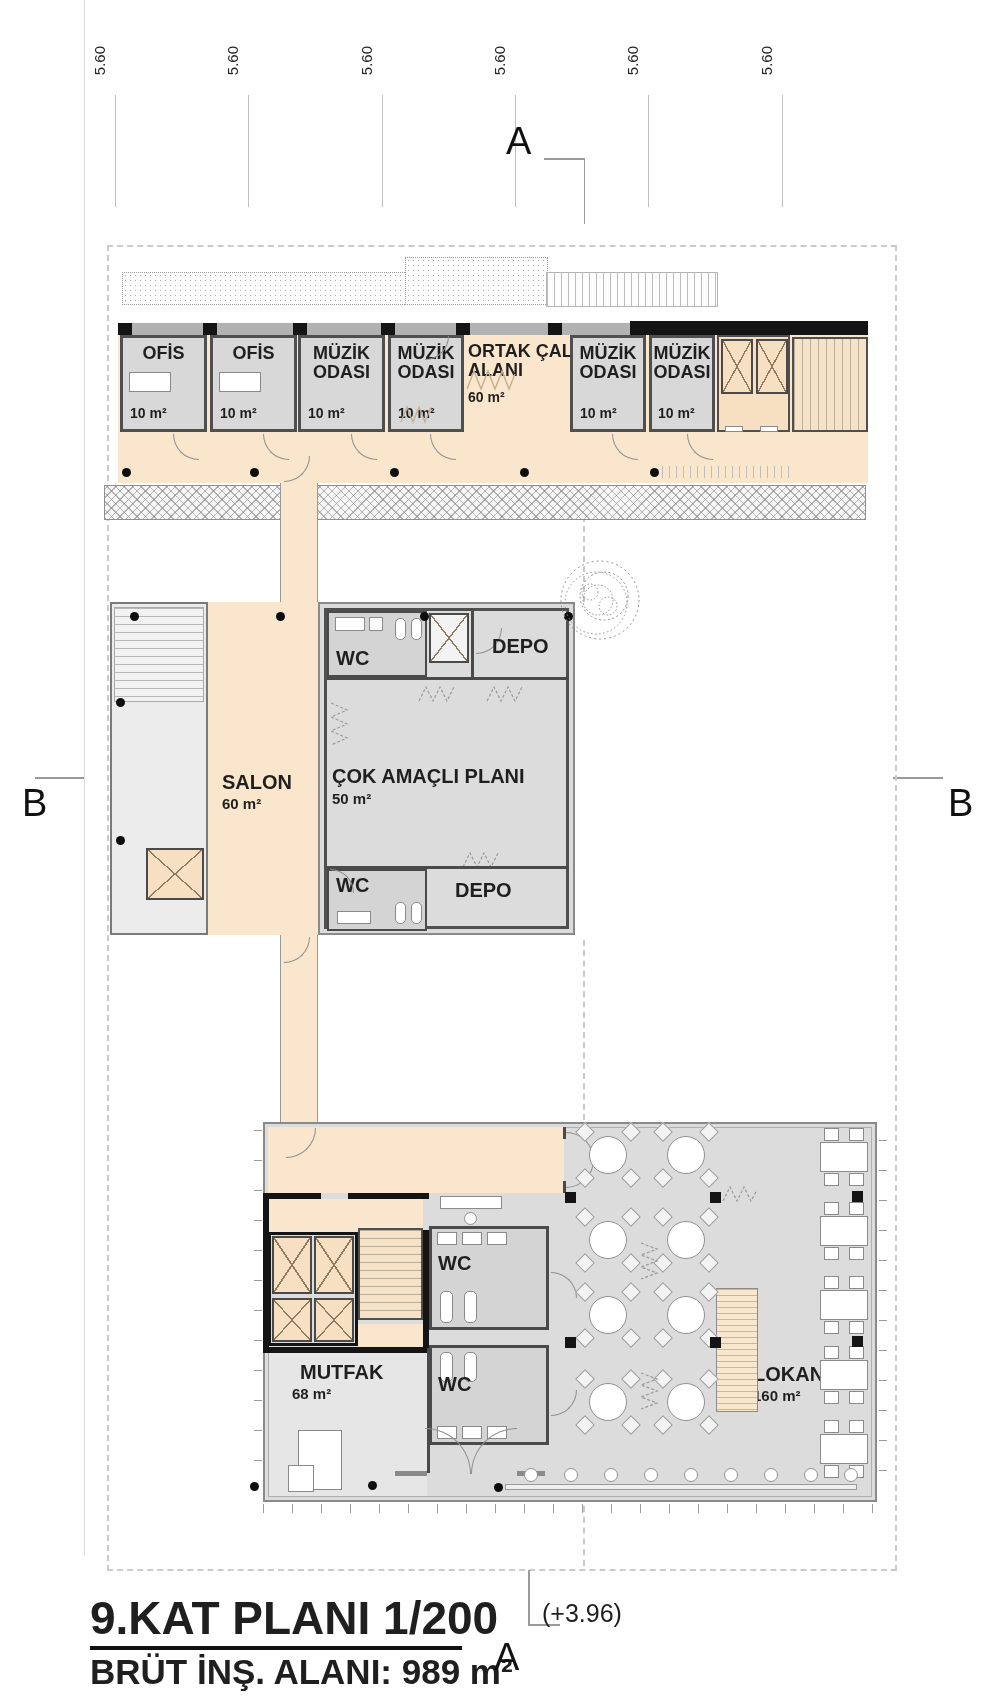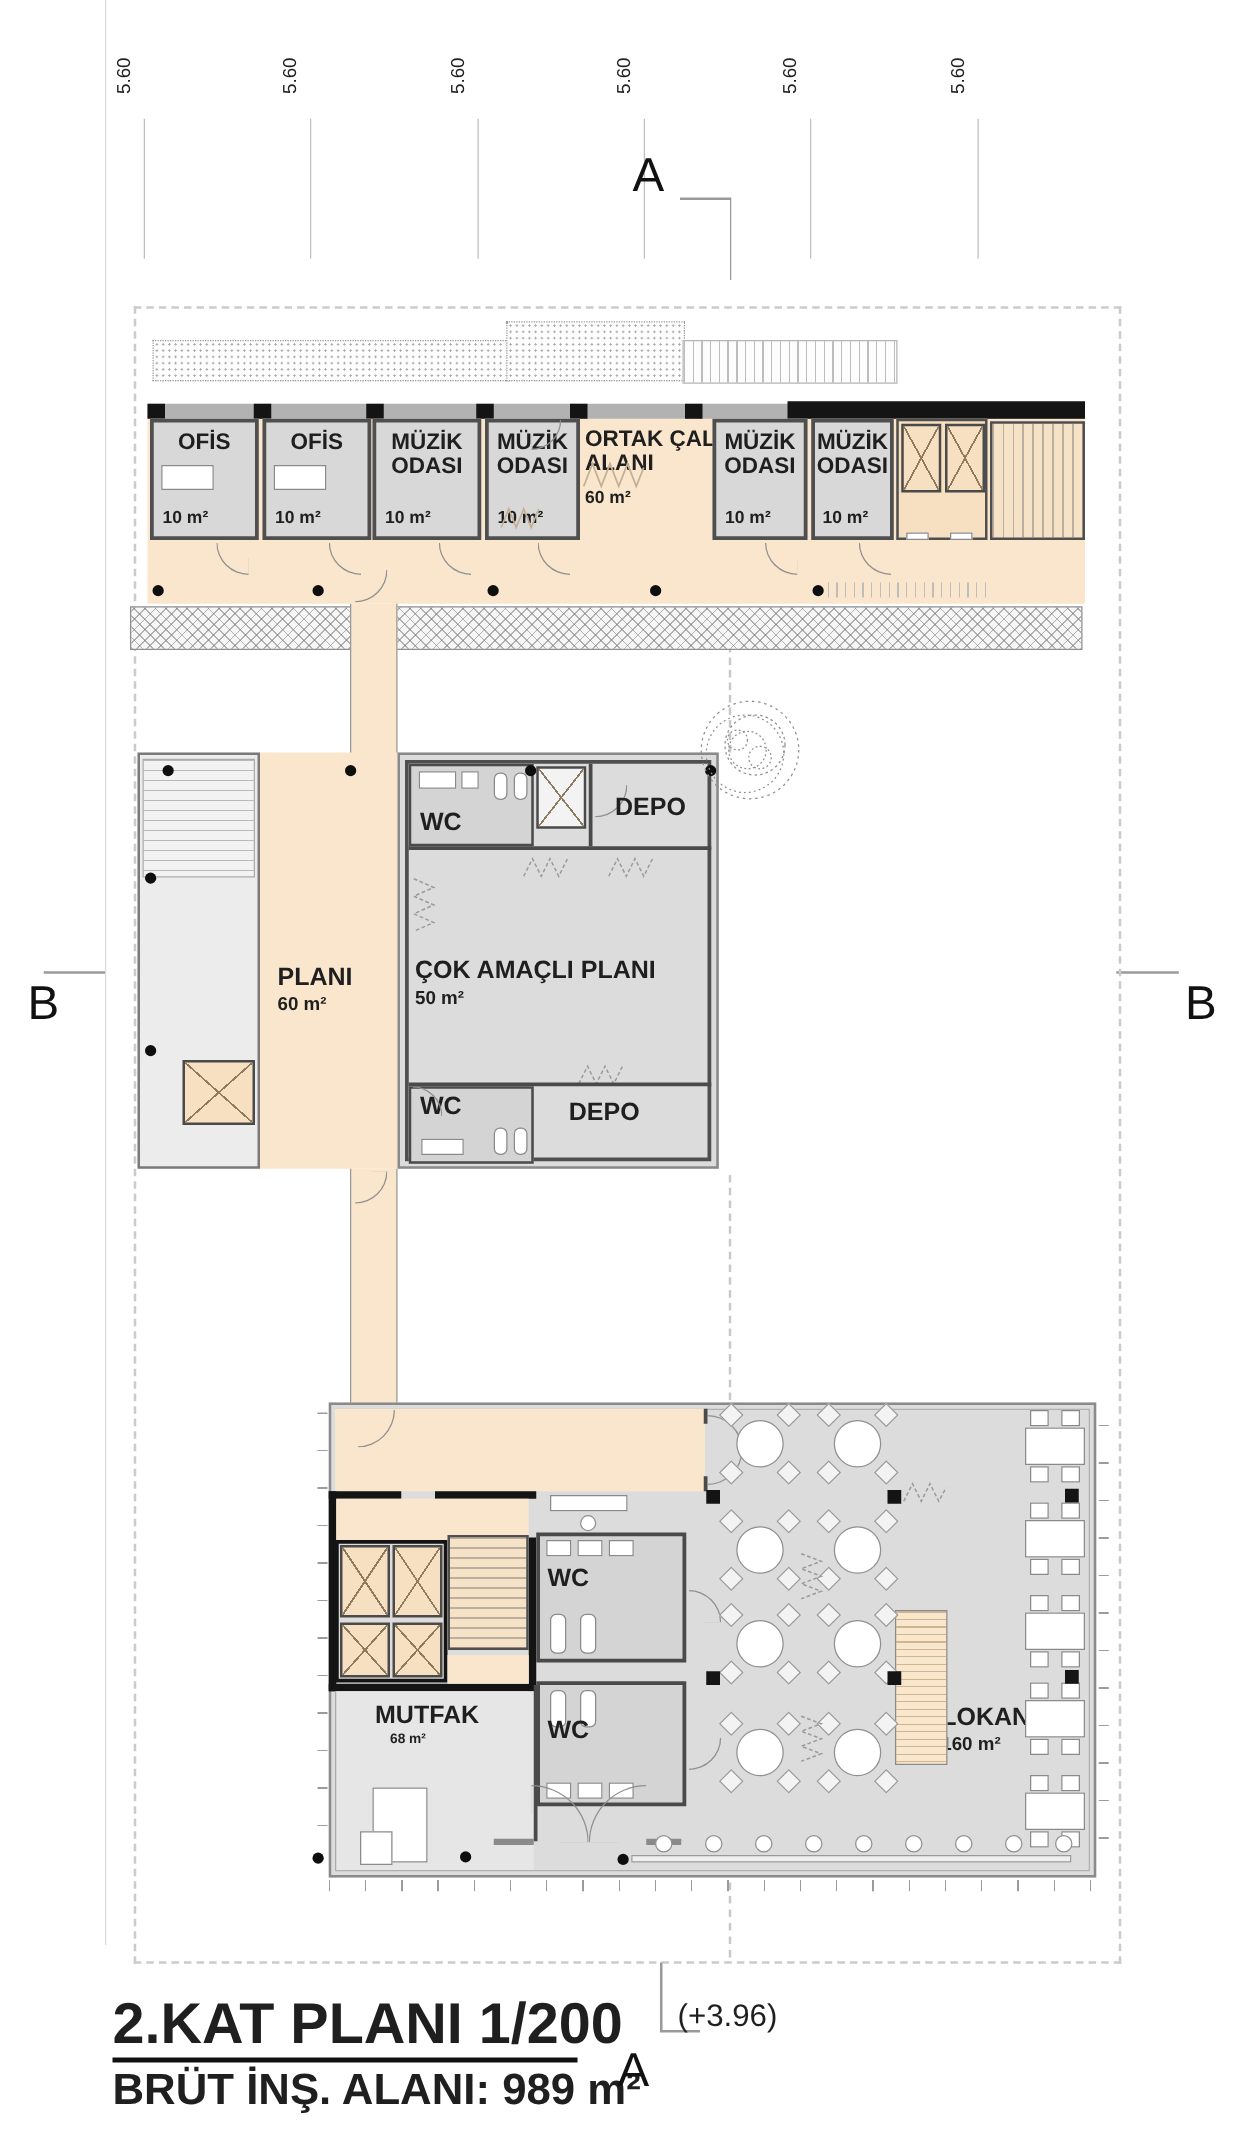--- a/index.html
+++ b/index.html
@@ -166,21 +166,21 @@
 
   <div class="abs peach" style="left:280px;top:483px;width:38px;height:120px;border-left:1.5px solid #999;border-right:1.5px solid #999"></div>
   <div class="arc arc-br" style="left:284px;top:456px;width:26px;height:26px"></div>
   <div class="arc arc-br" style="left:286px;top:602px;width:28px;height:28px"></div>
 
   <div class="abs" style="left:110px;top:602px;width:98px;height:333px;background:#ececec;border:2px solid #7a7a7a"></div>
   <div class="abs stairsH" style="left:114px;top:607px;width:90px;height:95px;background-color:#f2f2f2;border:1px solid #aaa"></div>
   <div class="xbox" style="left:146px;top:848px;width:58px;height:52px"></div>
 
   <div class="abs peach" style="left:208px;top:602px;width:110px;height:333px"></div>
-  <div class="t" style="left:222px;top:772px;font-size:20px">PLANI</div>
+  <div class="t" style="left:222px;top:772px;font-size:20px">SALON</div>
   <div class="t" style="left:222px;top:796px;font-size:15px">60 m²</div>
 
   <div class="abs" style="left:318px;top:602px;width:257px;height:333px;background:#dcdcdc;border:2px solid #8a8a8a"></div>
   <div class="abs" style="left:324px;top:608px;width:245px;height:321px;border:3px solid #4f4f4f"></div>
 
   <div class="abs" style="left:327px;top:611px;width:100px;height:66px;background:#d4d4d4;border:2.5px solid #4a4a4a">
     <div class="fixture" style="left:6px;top:4px;width:30px;height:14px"></div>
     <div class="fixture" style="left:40px;top:4px;width:14px;height:14px"></div>
     <div class="fixture pill" style="left:66px;top:5px;width:11px;height:22px"></div>
     <div class="fixture pill" style="left:82px;top:5px;width:11px;height:22px"></div>
@@ -292,21 +292,21 @@
     <div class="t" style="left:6px;top:26px;font-size:20px">WC</div>
     <div class="fixture" style="left:5px;bottom:3px;width:20px;height:13px"></div>
     <div class="fixture" style="left:30px;bottom:3px;width:20px;height:13px"></div>
     <div class="fixture" style="left:55px;bottom:3px;width:20px;height:13px"></div>
   </div>
   <div class="arc arc-br" style="left:551px;top:1390px;width:26px;height:26px"></div>
 
   <div class="abs" style="left:268px;top:1353px;width:159px;height:143px;background:#e6e6e6;border-left:1px solid #ababab"></div>
   <div class="walldark" style="left:427px;top:1348px;width:3px;height:125px"></div>
   <div class="t" style="left:300px;top:1362px;font-size:20px">MUTFAK</div>
-  <div class="t" style="left:312px;top:1386px;font-size:11px">68 m²</div>
+  <div class="t" style="left:292px;top:1386px;font-size:15px">68 m²</div>
   <div class="fixture" style="left:298px;top:1430px;width:44px;height:60px"></div>
 
   <div class="abs" style="left:395px;top:1471px;width:32px;height:5px;background:#8a8a8a"></div>
   <div class="abs" style="left:517px;top:1471px;width:28px;height:5px;background:#8a8a8a"></div>
   <div class="arc arc-tr" style="left:425px;top:1428px;width:46px;height:46px"></div>
   <div class="arc arc-tl" style="left:471px;top:1428px;width:46px;height:46px"></div>
 
   <div class="t" style="left:753px;top:1364px;font-size:20px">LOKANTA</div>
   <div class="t" style="left:753px;top:1388px;font-size:15px">160 m²</div>
   <div class="abs stairsDense" style="left:716px;top:1288px;width:42px;height:124px;background-color:#f8e7cd;border:1.5px solid #8a8a8a"></div>
@@ -439,21 +439,21 @@
   <div class="circ" style="left:724px;top:1468px;width:14px;height:14px"></div>
   <div class="circ" style="left:764px;top:1468px;width:14px;height:14px"></div>
   <div class="circ" style="left:804px;top:1468px;width:14px;height:14px"></div>
   <div class="circ" style="left:844px;top:1468px;width:14px;height:14px"></div>
   <div class="abs" style="left:505px;top:1484px;width:352px;height:6px;background:#efefef;border:1px solid #9a9a9a"></div>
 
   <div class="ticksH" style="left:263px;top:1504px;width:614px;height:9px"></div>
   <div class="ticksV" style="left:879px;top:1140px;width:8px;height:350px"></div>
   <div class="ticksV" style="left:254px;top:1130px;width:8px;height:345px"></div>
 
-  <div class="t" style="left:90px;top:1594px;font-size:46px">2.KAT PLANI 1/200</div>
+  <div class="t" style="left:90px;top:1594px;font-size:46px">9.KAT PLANI 1/200</div>
   <div class="abs" style="left:90px;top:1646px;width:372px;height:4px;background:#111"></div>
   <div class="t" style="left:90px;top:1654px;font-size:35px">BRÜT İNŞ. ALANI: 989 m²</div>
 
   <div class="vline" style="left:528px;top:1570px;height:55px;background:#9a9a9a;width:1.5px"></div>
   <div class="hline" style="left:528px;top:1624px;width:32px"></div>
   <div class="marker" style="left:494px;top:1638px">A</div>
   <div class="t" style="left:542px;top:1600px;font-size:25px;font-weight:400">(+3.96)</div>
 
 </div>
 

